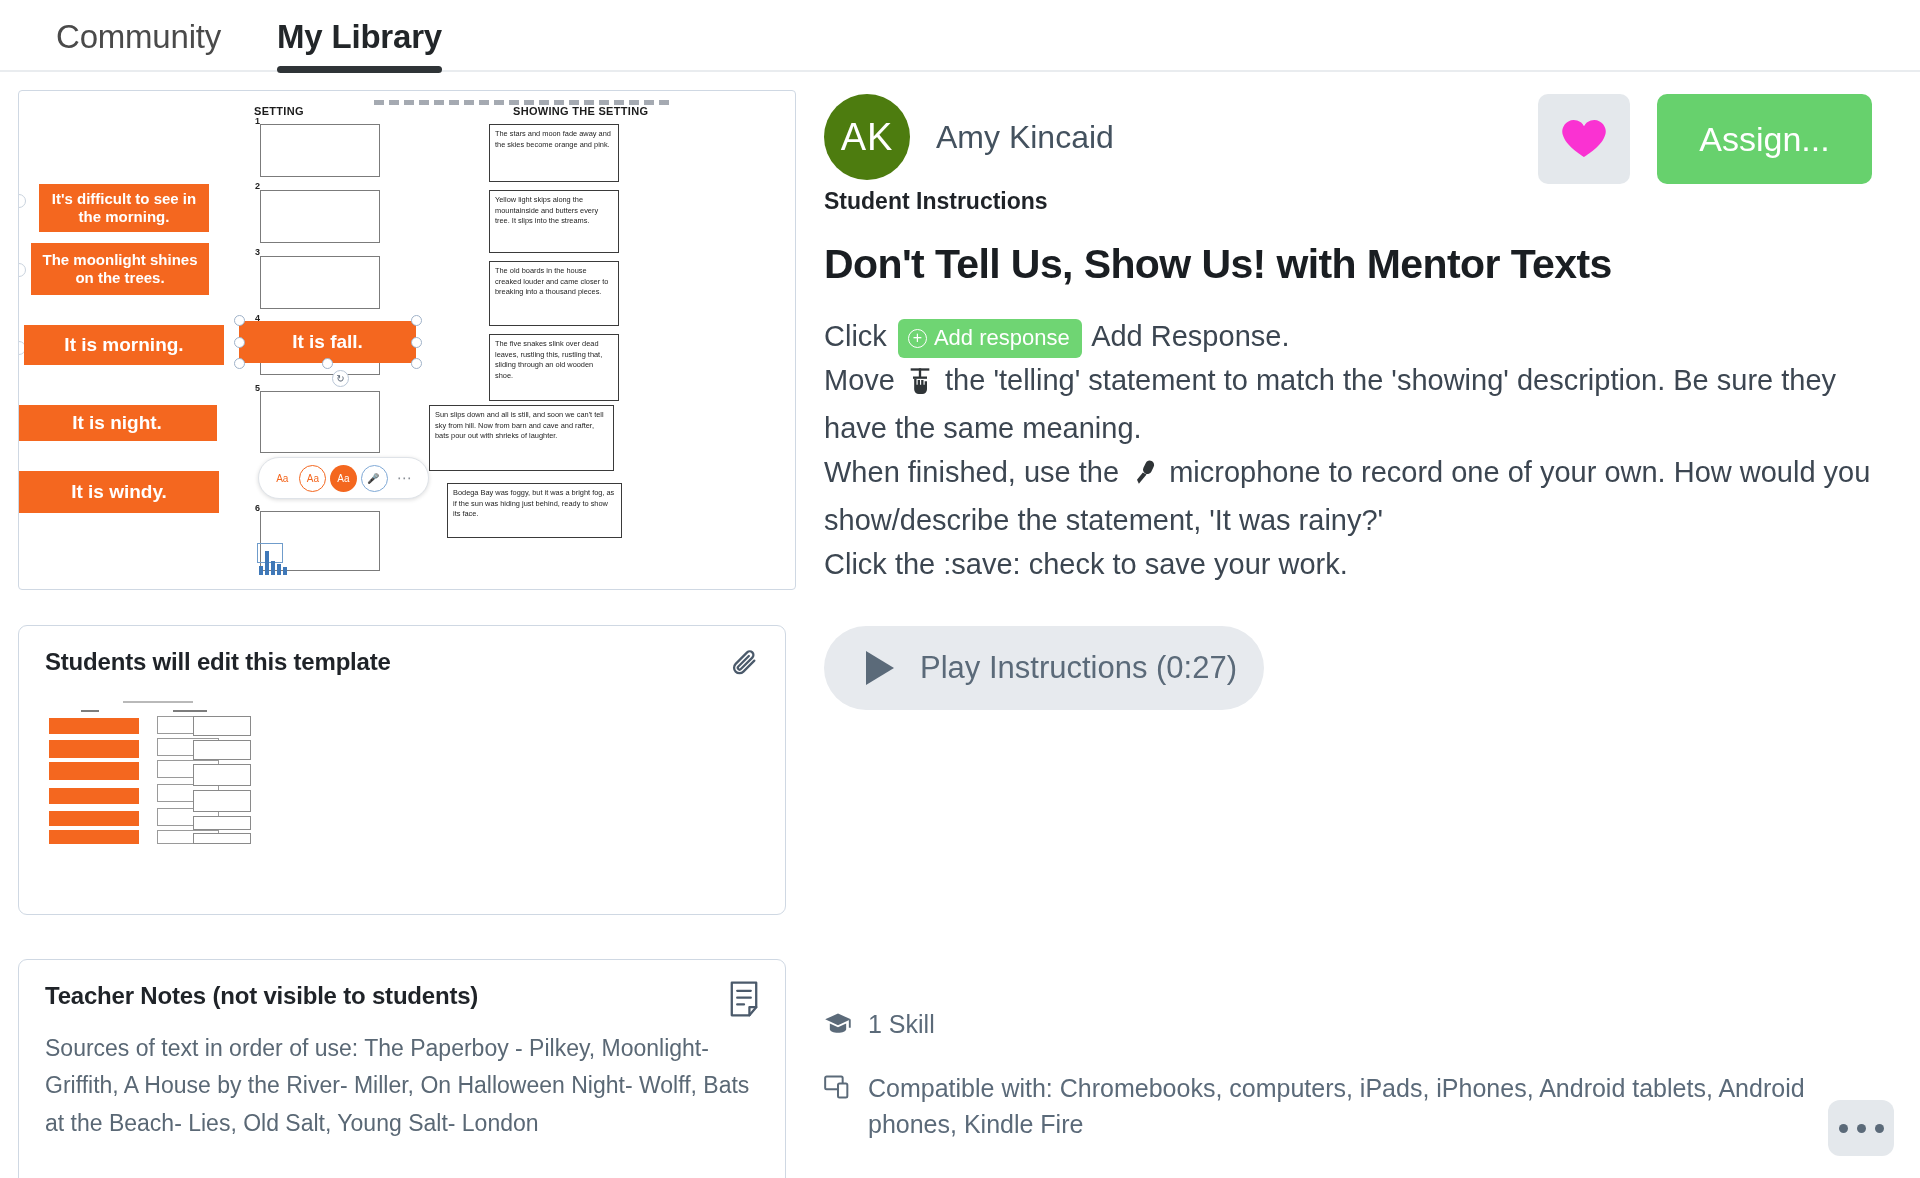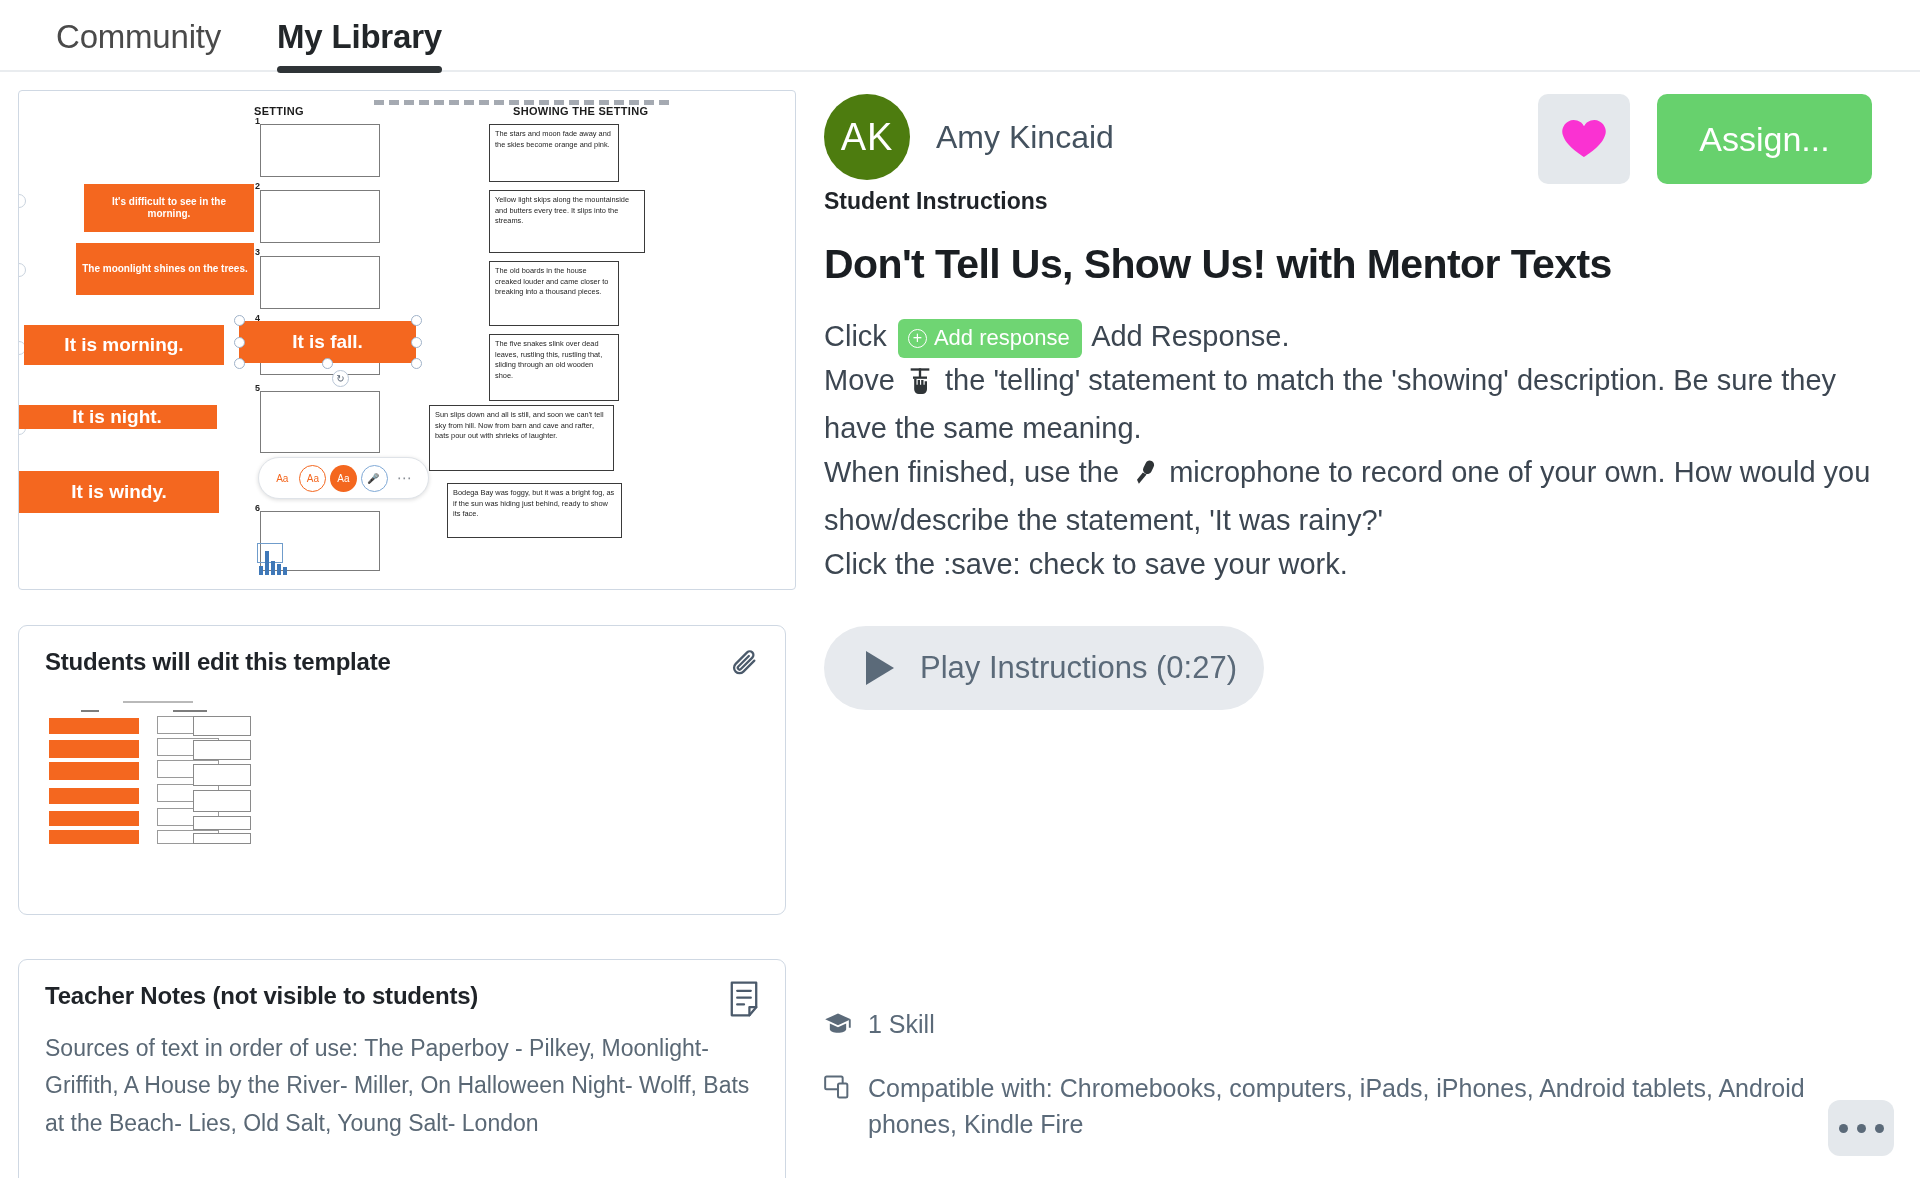--- a/index.html
+++ b/index.html
@@ -114,21 +114,21 @@
     background: #f4671f;
     color: #ffffff;
     font-weight: bold;
     display: flex;
     align-items: center;
     justify-content: center;
     text-align: center;
     line-height: 1.2;
     padding: 4px 6px;
   }
-  .pv-tile.sm { font-size: 10px; margin-left: 45px; }
+  .pv-tile.sm { font-size: 15px; }
   .pv-tile.lg { font-size: 19px; }
   .pv-handle {
     position: absolute;
     width: 11px; height: 11px;
     border: 1.4px solid #9fb2c9;
     background: #fff;
     border-radius: 50%;
   }
   .pv-toolbar {
     position: absolute;
@@ -436,35 +436,35 @@
         <div class="pv-num" style="left:236px; top:222px;">4</div>
         <div class="pv-box" style="left:241px; top:231px; width:120px; height:53px;"></div>
         <div class="pv-num" style="left:236px; top:292px;">5</div>
         <div class="pv-box" style="left:241px; top:300px; width:120px; height:62px;"></div>
         <div class="pv-num" style="left:236px; top:412px;">6</div>
         <div class="pv-box" style="left:241px; top:420px; width:120px; height:60px;"></div>
 
         <div class="pv-rotate" style="left:313px; top:279px;">↻</div>
 
         <div class="pv-show" style="left:470px; top:33px; width:130px; height:58px;">The stars and moon fade away and the skies become orange and pink.</div>
-        <div class="pv-show" style="left:470px; top:99px; width:156px; height:63px;">Yellow light skips along the mountainside and butters every tree. It slips into the streams.</div>
+        <div class="pv-show" style="left:470px; top:99px; width:130px; height:63px;">Yellow light skips along the mountainside and butters every tree. It slips into the streams.</div>
         <div class="pv-show" style="left:470px; top:170px; width:130px; height:65px;">The old boards in the house creaked louder and came closer to breaking into a thousand pieces.</div>
         <div class="pv-show" style="left:470px; top:243px; width:130px; height:67px;">The five snakes slink over dead leaves, rustling this, rustling that, sliding through an old wooden shoe.</div>
         <div class="pv-show" style="left:410px; top:314px; width:185px; height:66px;">Sun slips down and all is still, and soon we can't tell sky from hill. Now from barn and cave and rafter, bats pour out with shrieks of laughter.</div>
         <div class="pv-show" style="left:428px; top:392px; width:175px; height:55px;">Bodega Bay was foggy, but it was a bright fog, as if the sun was hiding just behind, ready to show its face.</div>
 
         <div class="pv-left-nub" style="top:103px;"></div>
         <div class="pv-left-nub" style="top:172px;"></div>
         <div class="pv-left-nub" style="top:250px;"></div>
         <div class="pv-left-nub" style="top:330px;"></div>
 
         <div class="pv-tile sm" style="left:20px; top:93px; width:170px; height:48px;">It's difficult to see in the morning.</div>
         <div class="pv-tile sm" style="left:12px; top:152px; width:178px; height:52px;">The moonlight shines on the trees.</div>
         <div class="pv-tile lg" style="left:5px; top:234px; width:200px; height:40px;">It is morning.</div>
-        <div class="pv-tile lg" style="left:-2px; top:314px; width:200px; height:24px;">It is night.</div>
+        <div class="pv-tile lg" style="left:-2px; top:314px; width:200px; height:36px;">It is night.</div>
         <div class="pv-tile lg" style="left:0px; top:380px; width:200px; height:42px;">It is windy.</div>
 
         <div class="pv-tile lg" style="left:220px; top:230px; width:177px; height:42px;">It is fall.</div>
         <div class="pv-handle" style="left:215px; top:224px;"></div>
         <div class="pv-handle" style="left:392px; top:224px;"></div>
         <div class="pv-handle" style="left:215px; top:246px;"></div>
         <div class="pv-handle" style="left:392px; top:246px;"></div>
         <div class="pv-handle" style="left:215px; top:267px;"></div>
         <div class="pv-handle" style="left:303px; top:267px;"></div>
         <div class="pv-handle" style="left:392px; top:267px;"></div>

